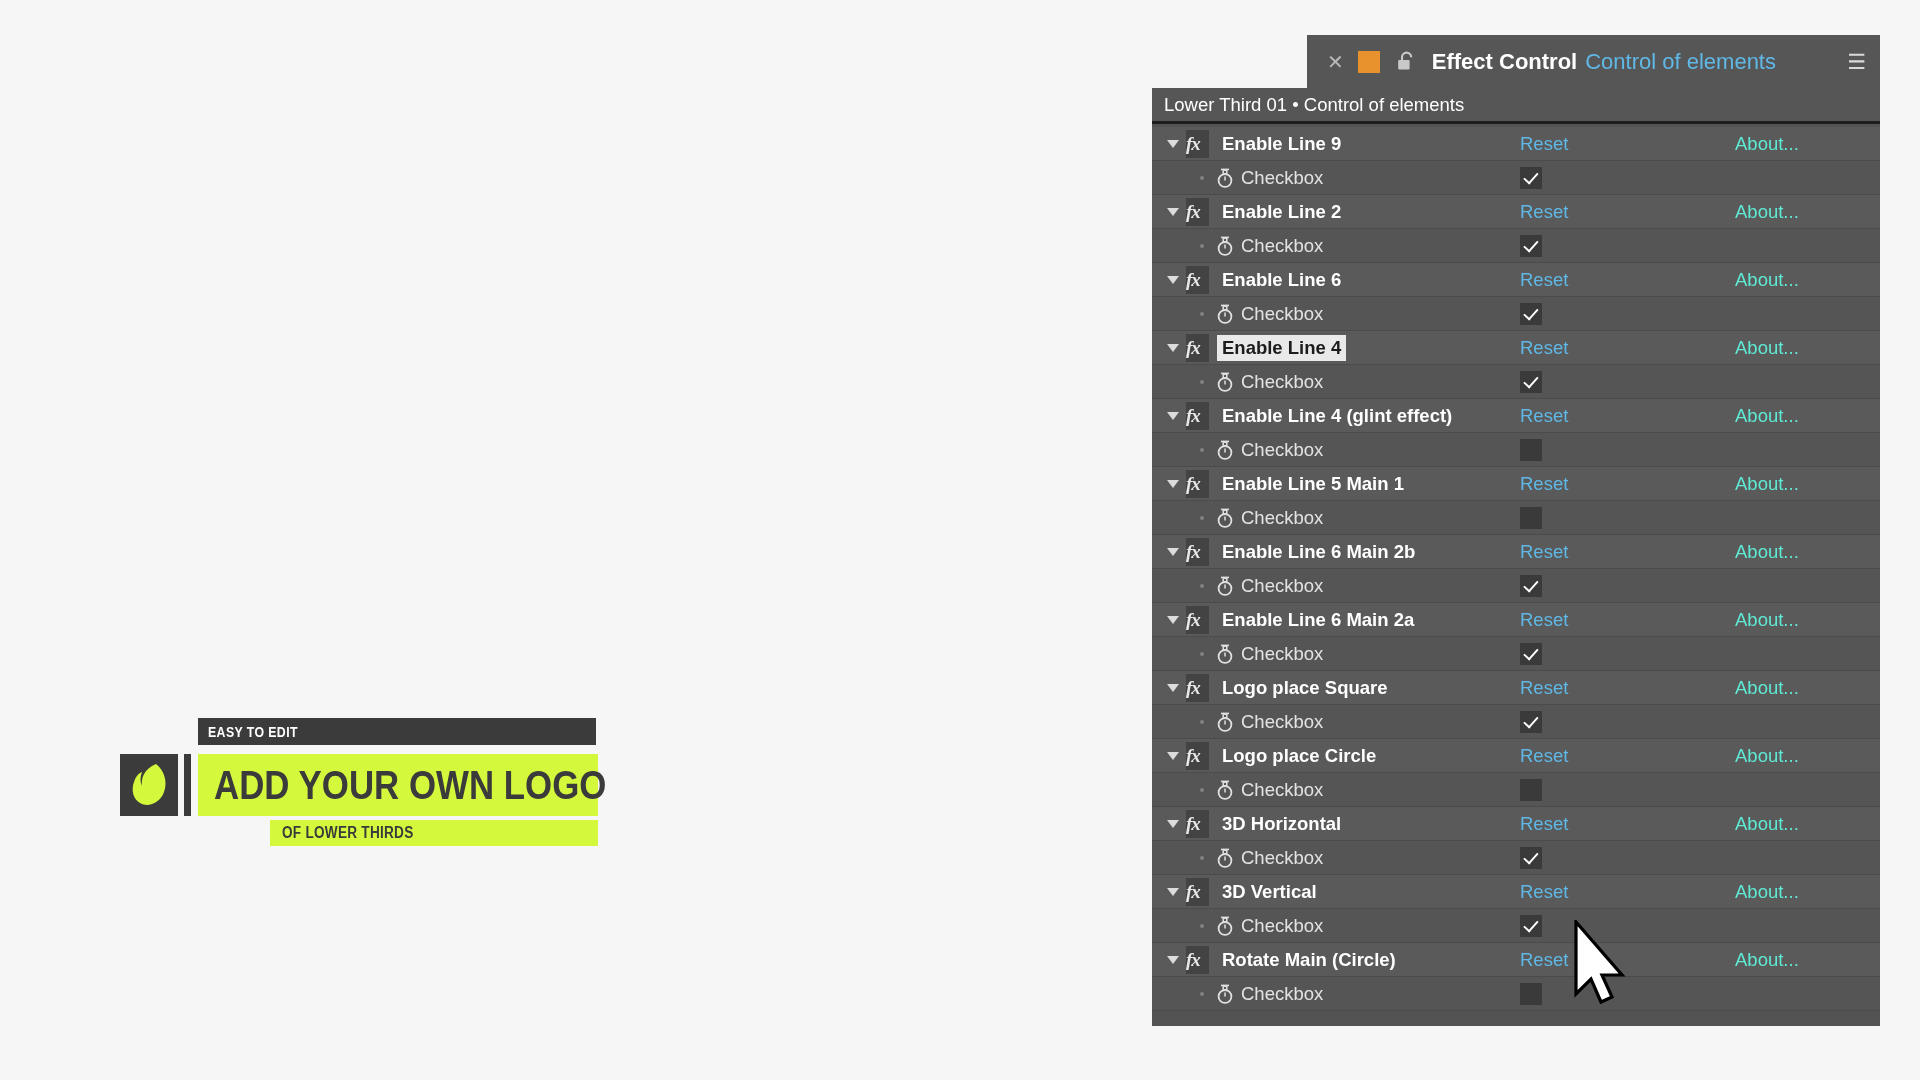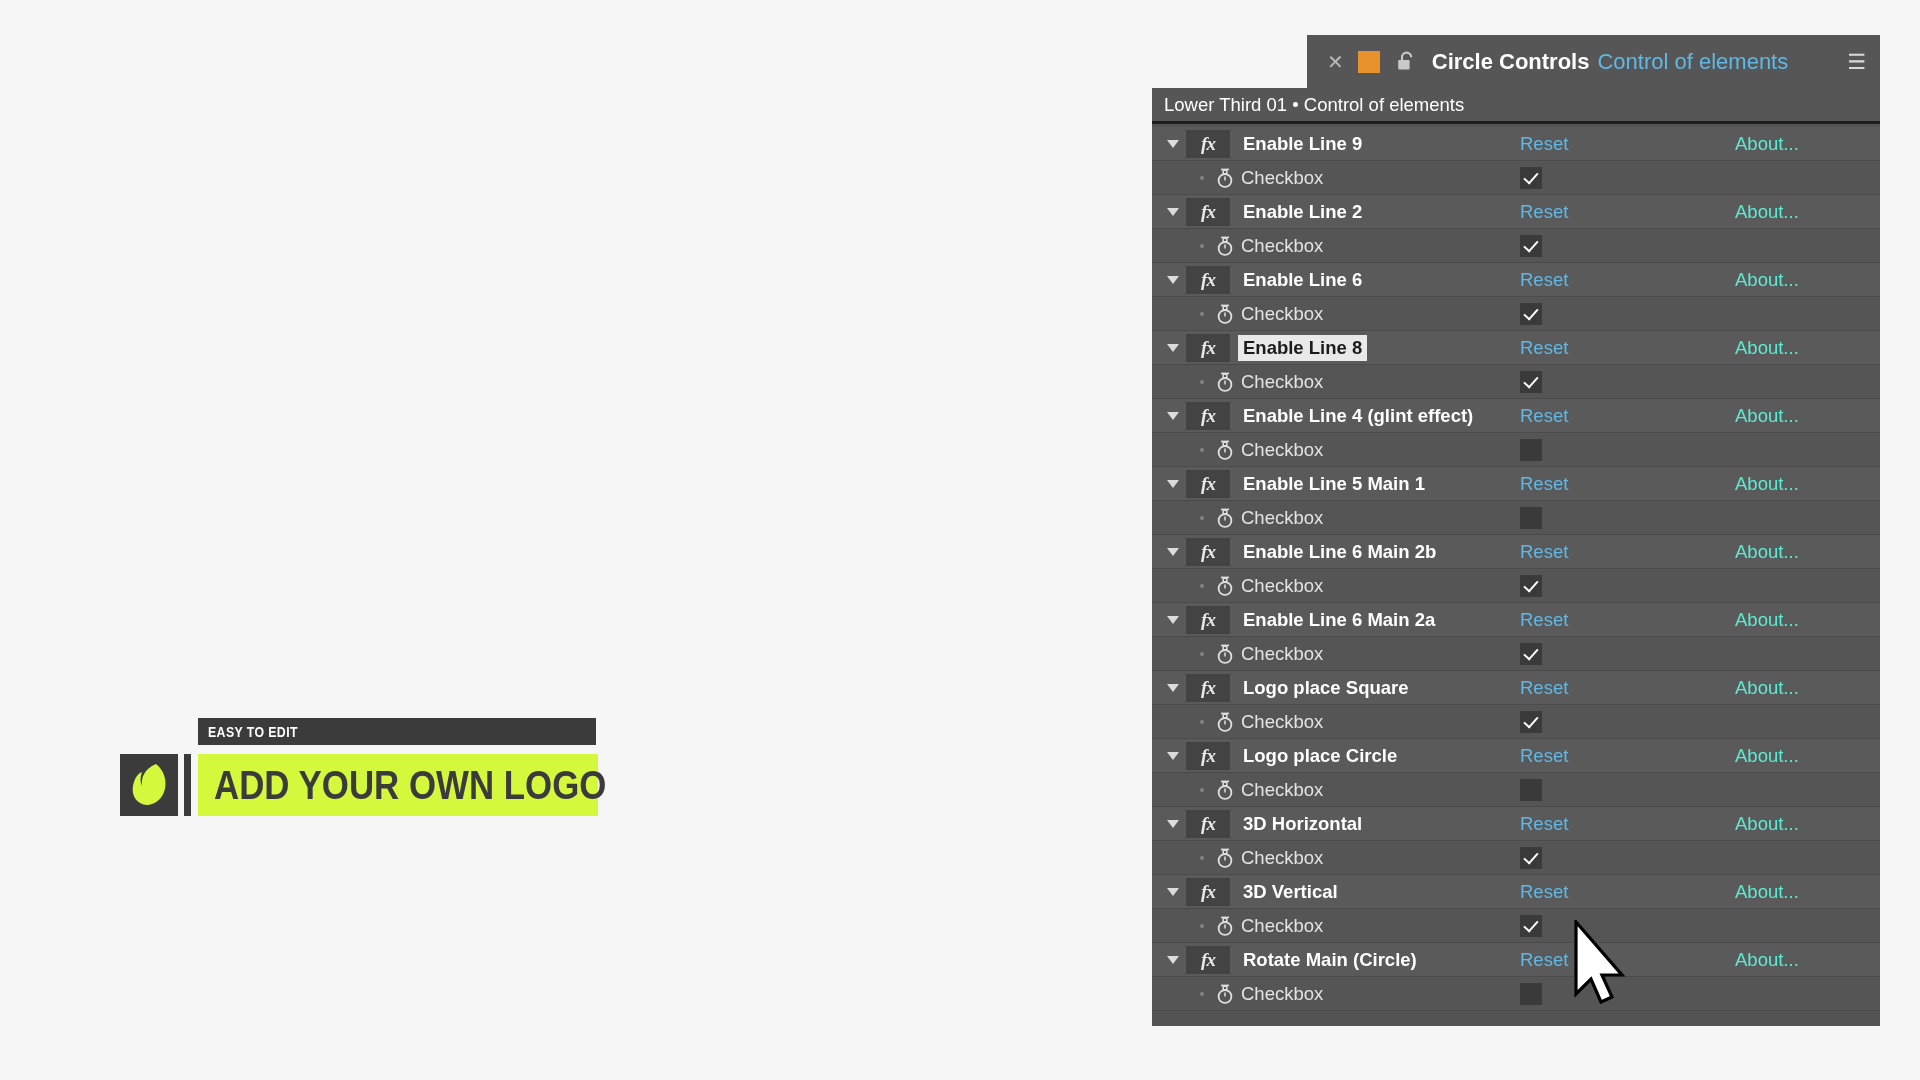--- a/index.html
+++ b/index.html
@@ -239,27 +239,27 @@
     flex: none;
   }
   .twirl i {
     display: block;
     width: 0; height: 0;
     border-left: 6px solid transparent;
     border-right: 6px solid transparent;
     border-top: 8px solid #dcdcdc;
   }
   .fx-badge {
-    width: 44px;
+    width: 23px;
     height: 28px;
     background: #434343;
     margin-left: 6px;
     display: flex;
     align-items: center;
-    justify-content: center;
+    justify-content: flex-start;
     flex: none;
   }
   .fx-badge span {
     color: #e8e8e8;
     font-family: "Liberation Serif", serif;
     font-style: italic;
     font-size: 19px;
     font-weight: bold;
     letter-spacing: -1px;
   }
@@ -358,33 +358,36 @@
       <svg class="lt-logo-glyph" viewBox="0 0 38 46">
         <path d="M26 2 C34 8 38 20 34 30 C30 41 18 46 10 41 C3 37 1 28 4 20 C6 14 9 11 12 10 C10 15 10 20 12 24 C11 16 14 7 26 2 Z" fill="#d4f93c"></path>
       </svg>
     </div>
     <div class="lt-divider"></div>
 
     <div class="lt-main-bar">
       <span class="lt-main-text">ADD YOUR OWN LOGO</span>
     </div>
 
+    <div class="lt-sub-bar">
+      <span class="lt-sub-text">OF LOWER THIRDS</span>
+    </div>
   </div>
 
   <div id="ec-titlebar">
     <span class="tb-close">✕</span>
     <span class="tb-swatch"></span>
     <span class="tb-lock">
       <svg width="20" height="22" viewBox="0 0 20 22">
         <path d="M6 9 V6.2 C6 3.6 8.1 1.6 10.6 1.6 C13.1 1.6 15.2 3.6 15.2 6.2" fill="none" stroke="#c9c9c9" stroke-width="2.1"></path>
         <rect x="2.2" y="9" width="11.4" height="9.5" rx="1" fill="#c9c9c9"></rect>
       </svg>
     </span>
     <span class="tb-title-group">
-      <span class="tb-title">Circle Controls</span>
+      <span class="tb-title">Effect Control</span>
       <span class="tb-subtitle">Control of elements</span>
     </span>
     <span class="tb-menu">☰</span>
   </div>
 
   <div id="ec-panel">
 
     <div id="ec-breadcrumb">
       <span class="bc-text">Lower Third 01 • Control of elements</span>
     </div>
@@ -456,21 +459,21 @@
           <div class="prop-label">Checkbox</div>
           <div class="cb-box checked"></div>
         </div>
         <div class="effect-row">
           <div class="twirl">
             <i></i>
           </div>
           <div class="fx-badge">
             <span>fx</span>
           </div>
-          <div class="eff-name highlighted">Enable Line 8</div>
+          <div class="eff-name highlighted">Enable Line 4</div>
           <div class="reset-link">Reset</div>
           <div class="about-link">About...</div>
         </div>
         <div class="prop-row">
           <div class="prop-dot"></div>
           <div class="stopwatch"><svg width="20" height="22" viewBox="0 0 20 22">
               <circle cx="10" cy="13.5" r="6.4" fill="none" stroke="#e0e0e0" stroke-width="1.8"></circle>
               <rect x="8.2" y="3.2" width="3.6" height="3.6" fill="none" stroke="#e0e0e0" stroke-width="1.5"></rect>
               <line x1="6" y1="2.4" x2="14" y2="2.4" stroke="#e0e0e0" stroke-width="1.6"></line>
               <line x1="10" y1="13.5" x2="10" y2="9.4" stroke="#e0e0e0" stroke-width="1.5"></line>

